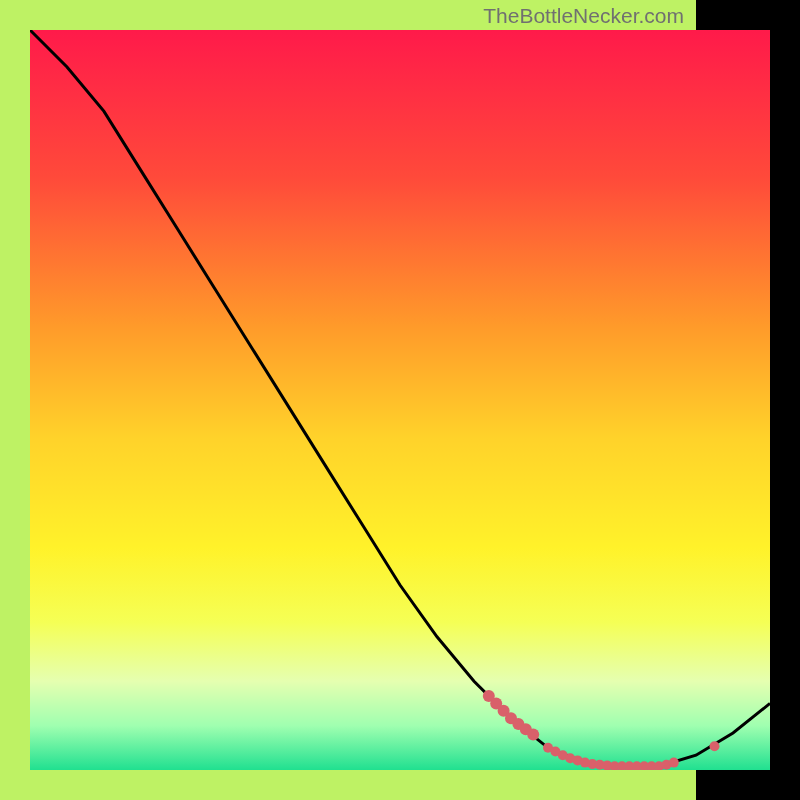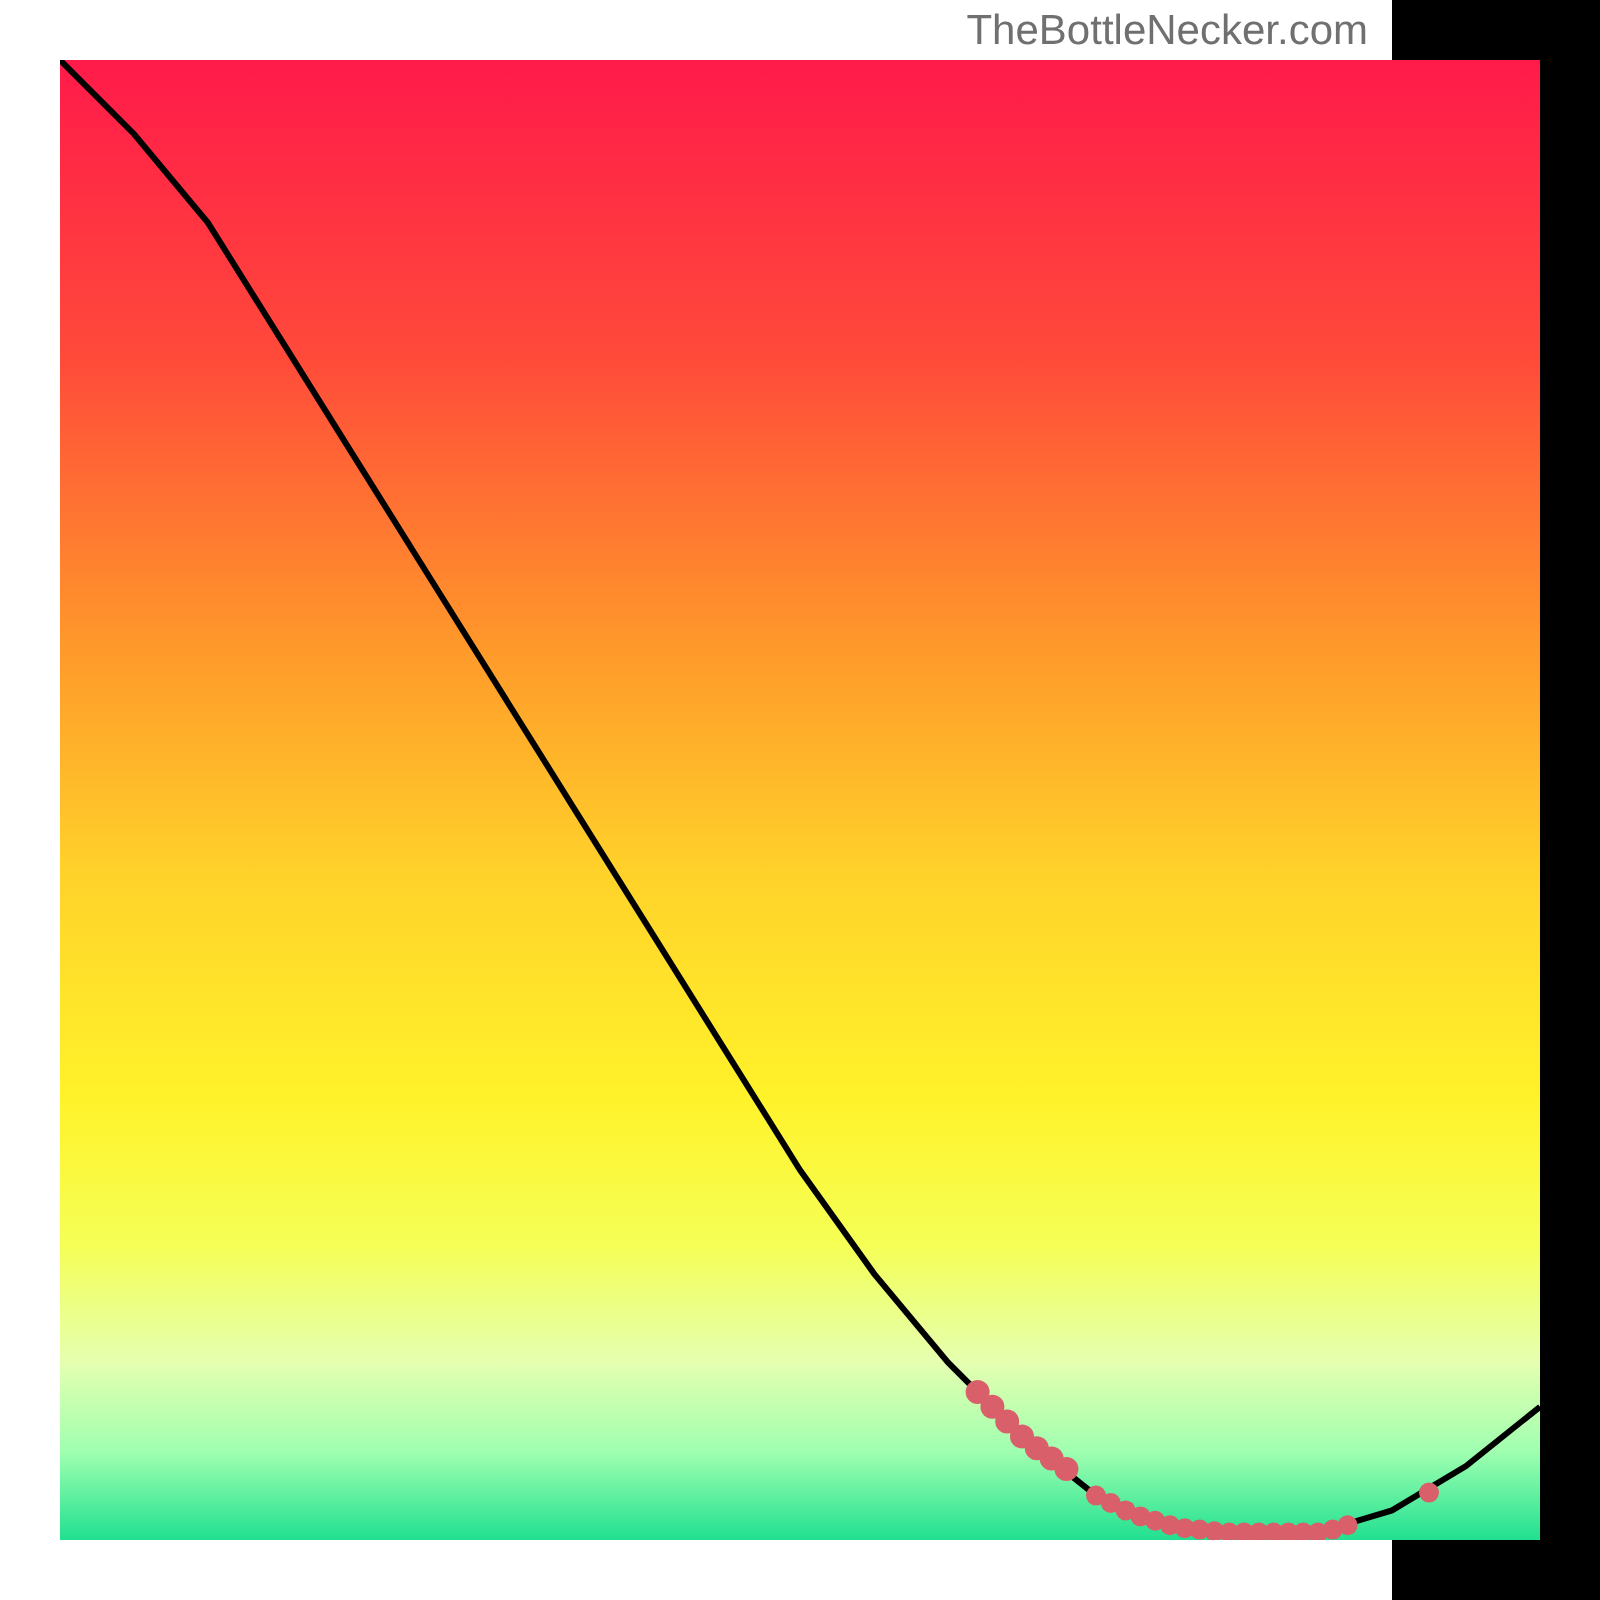--- a/index.html
+++ b/index.html
@@ -8,21 +8,21 @@
     background: #000;
     width: 800px;
     height: 800px;
     overflow: hidden;
     font-family: Arial, sans-serif;
   }
   .chart-container {
     position: relative;
     width: 696px;
     height: 800px;
-    background: #ffffff;
+    background: #bef264;
   }
   .watermark {
     position: absolute;
     top: 4px;
     right: 12px;
     color: #707070;
     font-size: 21px;
     font-weight: 500;
     z-index: 10;
   }

